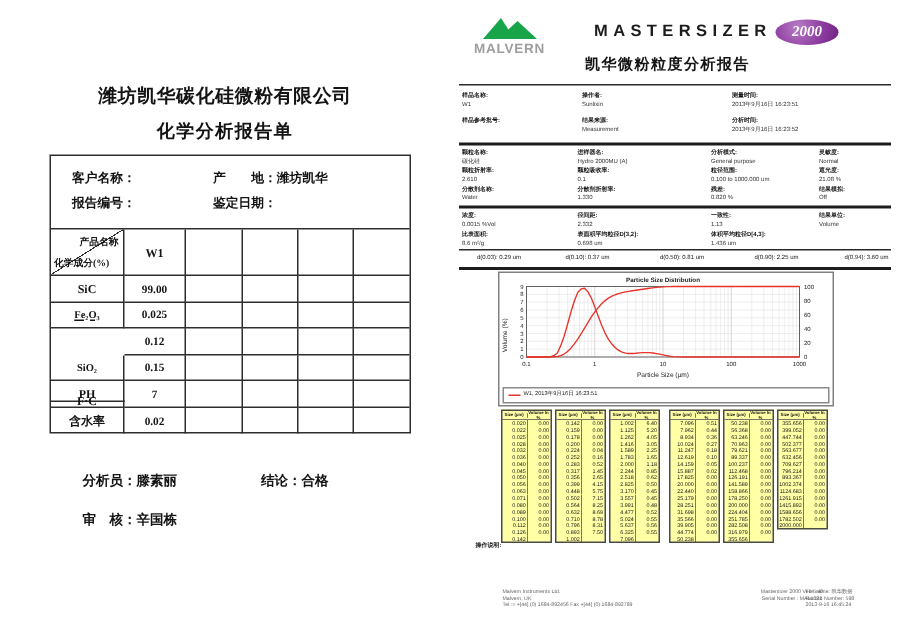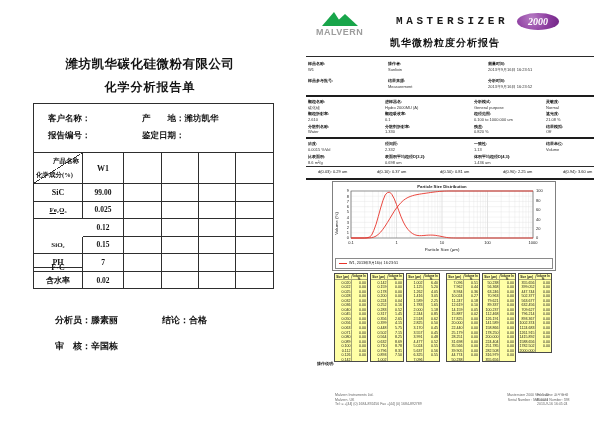--- a/index.html
+++ b/index.html
@@ -1,19 +1,19 @@
 <!DOCTYPE html>
 <html><head>
 <meta charset="utf-8">
 <style>
   html,body{margin:0;padding:0}
   body{width:600px;height:424px;position:relative;background:#fdfdfc;overflow:hidden;
        font-family:"Liberation Serif",serif;color:#141414}
   .abs{position:absolute}
-  .sans{font-family:Liberation Mono, monospace}
+  .sans{font-family:Liberation Sans, sans-serif}
   .b{font-weight:bold}
   
   .tw{height:5.6px;overflow:visible}
   .tiny{font-size:8px;line-height:1.3;transform:scale(.5);transform-origin:0 0;
         white-space:nowrap;width:200%;font-family:"Liberation Sans",sans-serif}
   
   .lp-t{left:0;width:300px;text-align:center;font-weight:bold}
   .box{left:33px;top:103px;width:239px;height:184px;border:1.2px solid #2e2e2e;position:absolute}
   .chem{position:absolute;left:0;top:48px;width:239px;height:136px;border-top:1.2px solid #2e2e2e;
         display:grid;grid-template-columns:49px 41px 38px 37px 37px 37px;
@@ -97,21 +97,21 @@
         <div class="cc nb" style="font-size: 8px;">含水率</div>
         <div class="cc nb" style="font-size: 7.5px;">0.02</div>
         <div class="cc nb"></div>
         <div class="cc nb"></div>
         <div class="cc nb"></div>
         <div class="cc nr nb"></div>
       </div>
   </div>
 
   <div class="abs b" style="left:55px;top:314px;font-size:9px"><span>分析员：</span><span>滕素丽</span></div>
-  <div class="abs b" style="left:162px;top:314px;font-size:9px"><span>结论：</span><span>合格</span></div>
+  <div class="abs b" style="left:174px;top:314px;font-size:9px"><span>结论：</span><span>合格</span></div>
   <div class="abs b" style="left:55px;top:340px;font-size:9px"><span>审　核：</span><span>辛国栋</span></div>
 </div>
 
 <div class="abs" style="left:300px;top:0;width:300px;height:424px;background:#fff"></div>
 
 <svg class="abs" style="left:314px;top:9px" width="58" height="30" viewBox="0 0 58 30">
   <polygon points="8,17 20,3 29,17" fill="#18a54a"></polygon>
   <polygon points="18,17 31,5 44,17" fill="#18a54a"></polygon>
   <text x="2" y="26" font-family="Liberation Sans,sans-serif" font-size="9" font-weight="bold" fill="#9d9d9d" letter-spacing="0.5">MALVERN</text>
 </svg>

